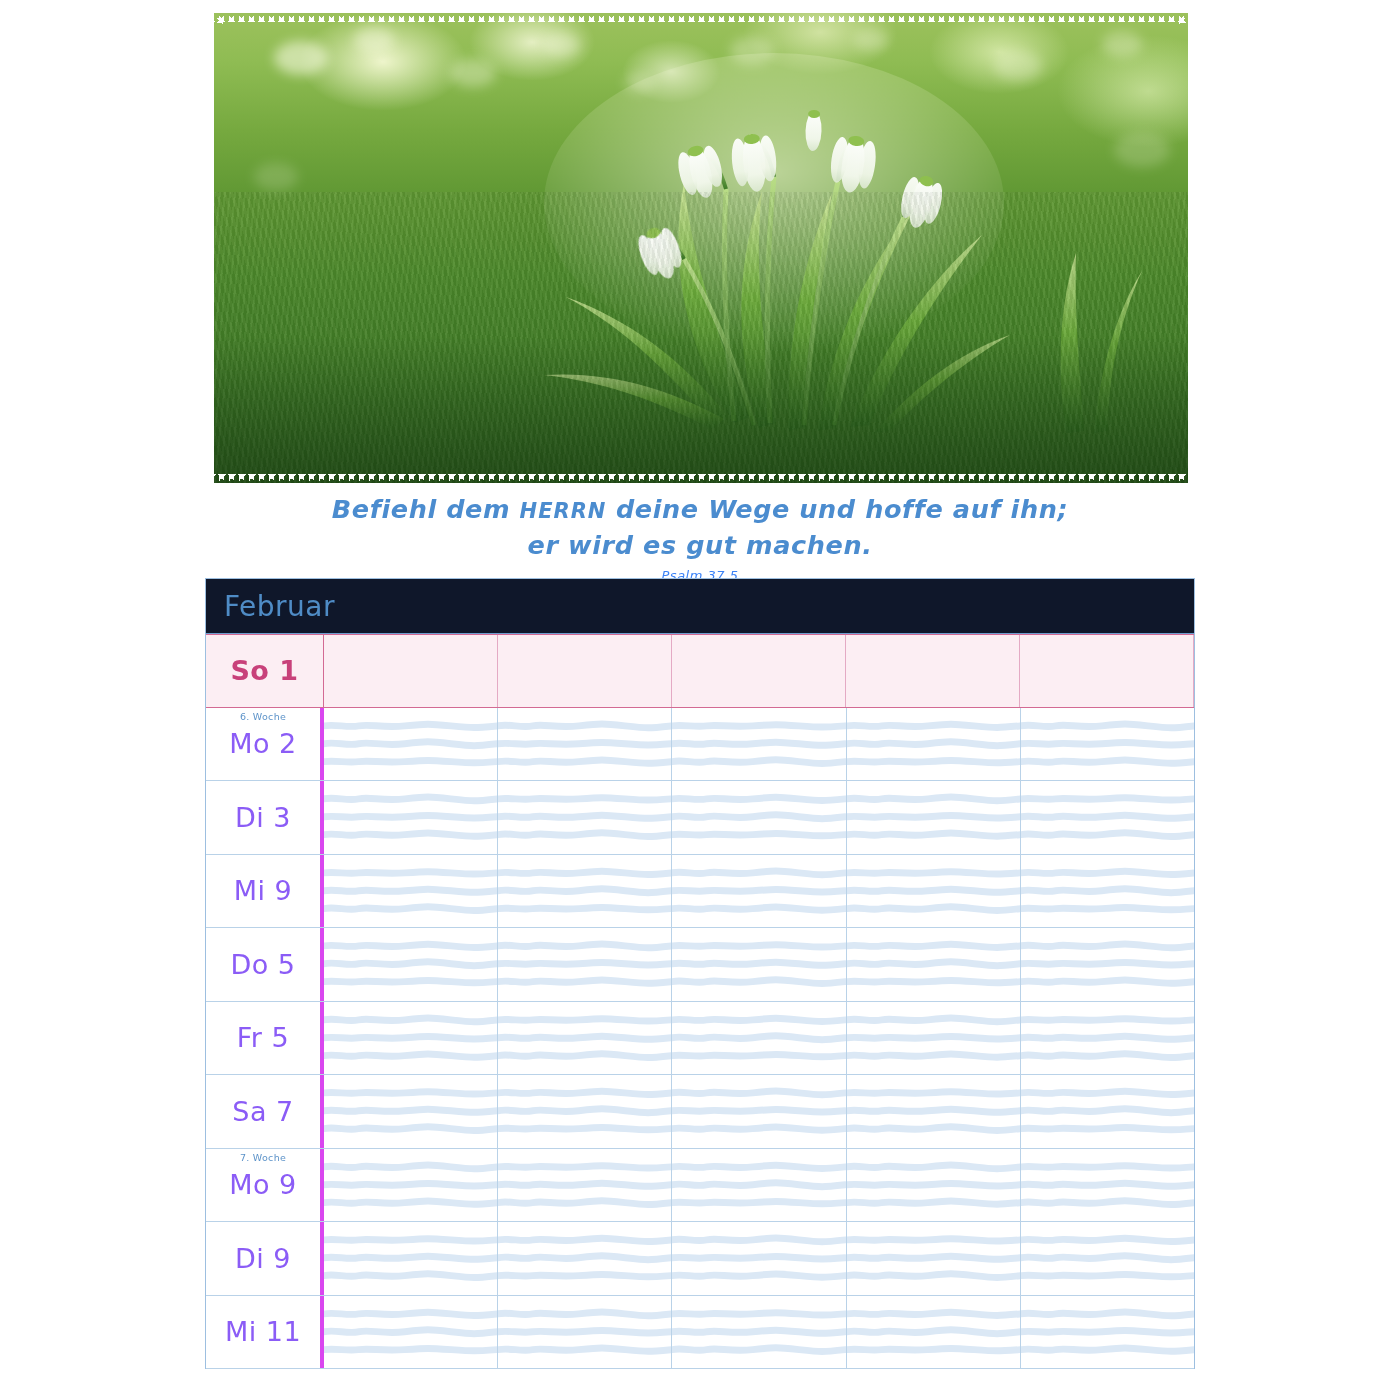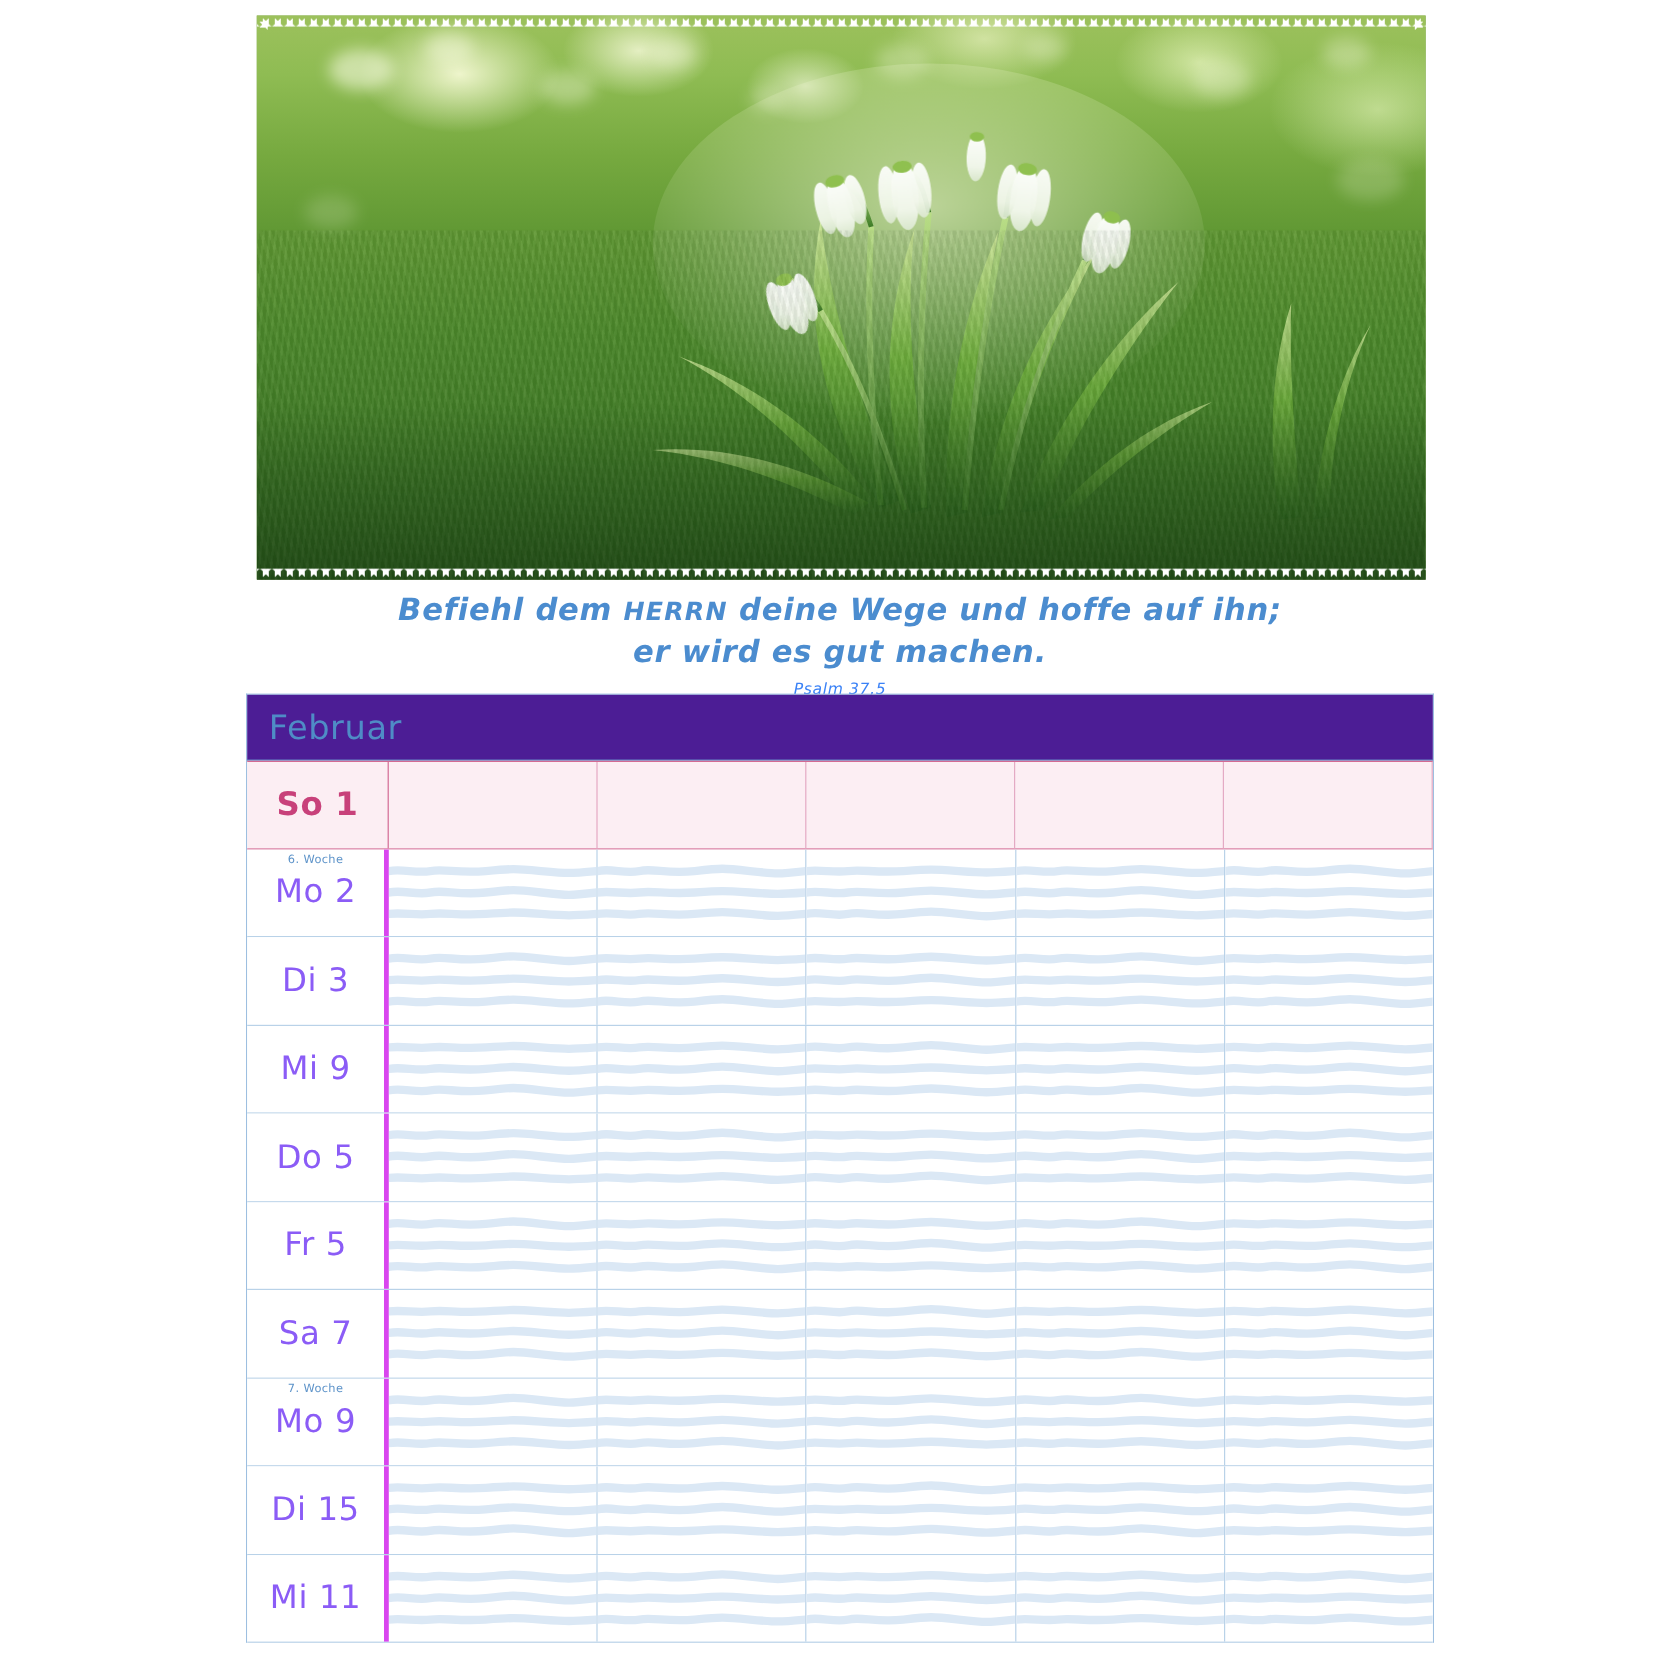--- a/index.html
+++ b/index.html
@@ -170,21 +170,21 @@
     left: 12px;
     top: 578px;
     width: 990px;
     border-top: 1.5px solid #9dbfe0;
     border-left: 1.5px solid #9dbfe0;
     border-right: 1.5px solid #9dbfe0;
     box-sizing: border-box;
   }
   .month-bar {
     height: 55px;
-    background: #4c1d95;
+    background: #0f172a;
     border-bottom: 1.5px solid #6e9fd0;
     box-sizing: border-box;
     display: flex;
     align-items: center;
   }
   .month-name {
     font-family: "DejaVu Sans", sans-serif;
     font-size: 28px;
     color: #4f8cc6;
     padding-left: 18px;
@@ -750,21 +750,21 @@
               <svg viewBox="0 0 300 73" preserveAspectRatio="none">
                 <path d="M0 18 C 20 16.4, 40 19.6, 60 18 S 100 19.6, 140 18 S 180 16.4, 220 18 S 260 19.6, 300 18" fill="none" stroke="#dbe8f5" stroke-width="7" stroke-linecap="round"></path>
                 <path d="M0 36 C 20 33.9, 40 38.1, 60 36 S 100 38.1, 140 36 S 180 33.9, 220 36 S 260 38.1, 300 36" fill="none" stroke="#dbe8f5" stroke-width="7" stroke-linecap="round"></path>
                 <path d="M0 54 C 20 51.4, 40 56.6, 60 54 S 100 56.6, 140 54 S 180 51.4, 220 54 S 260 56.6, 300 54" fill="none" stroke="#dbe8f5" stroke-width="7" stroke-linecap="round"></path>
               </svg>
             </div>
           </div>
         </div>
         <div class="row weekday">
           <div class="daycell">
-            <div class="daylabel">Di 15</div>
+            <div class="daylabel">Di 9</div>
           </div>
           <div class="writecell">
             <div class="waves">
               <svg viewBox="0 0 300 73" preserveAspectRatio="none">
                 <path d="M0 18 C 20 16.4, 40 19.6, 60 18 S 100 19.6, 140 18 S 180 16.4, 220 18 S 260 19.6, 300 18" fill="none" stroke="#dbe8f5" stroke-width="7" stroke-linecap="round"></path>
                 <path d="M0 36 C 20 33.9, 40 38.1, 60 36 S 100 38.1, 140 36 S 180 33.9, 220 36 S 260 38.1, 300 36" fill="none" stroke="#dbe8f5" stroke-width="7" stroke-linecap="round"></path>
                 <path d="M0 54 C 20 51.4, 40 56.6, 60 54 S 100 56.6, 140 54 S 180 51.4, 220 54 S 260 56.6, 300 54" fill="none" stroke="#dbe8f5" stroke-width="7" stroke-linecap="round"></path>
               </svg>
             </div>
           </div>

